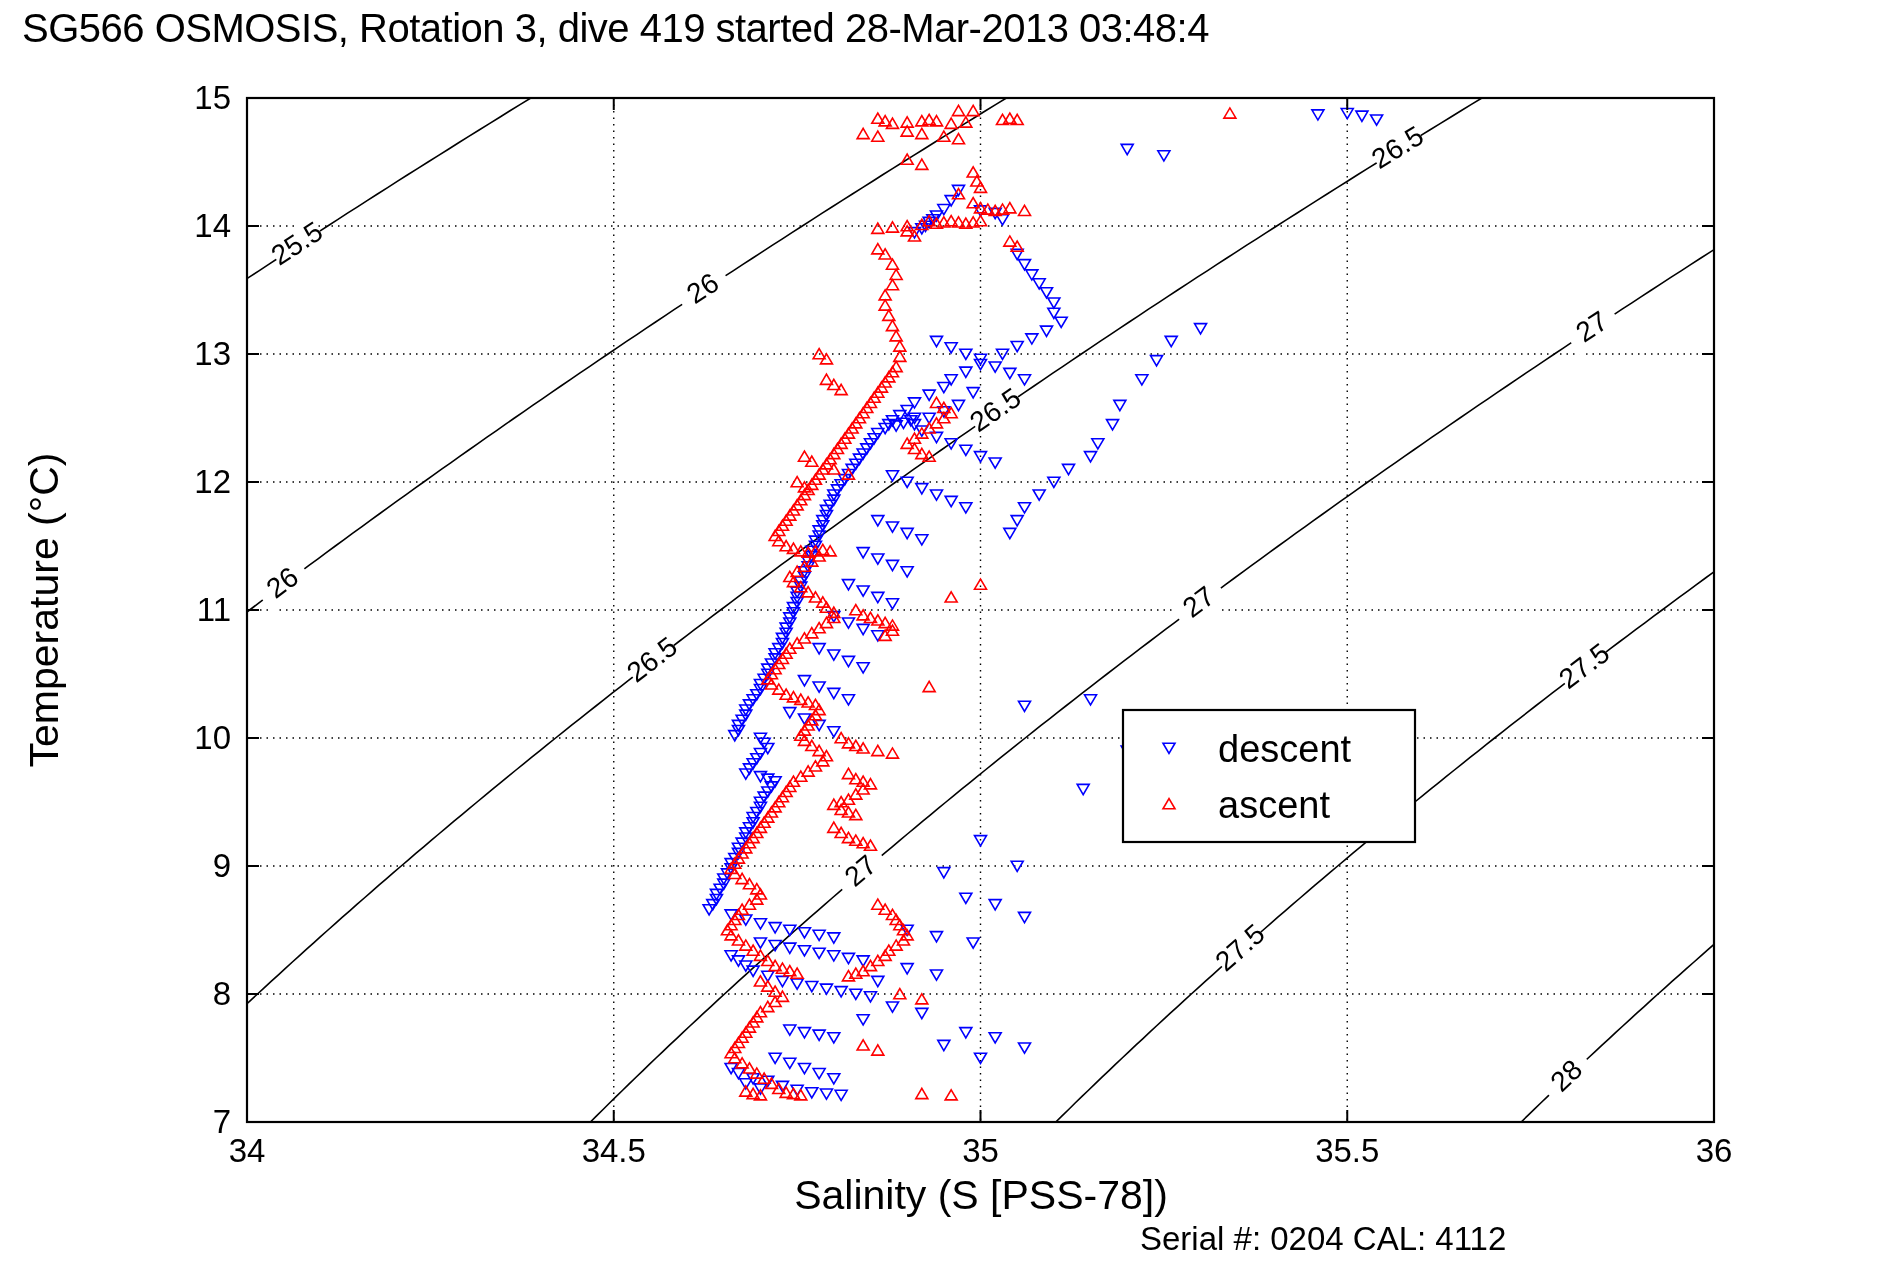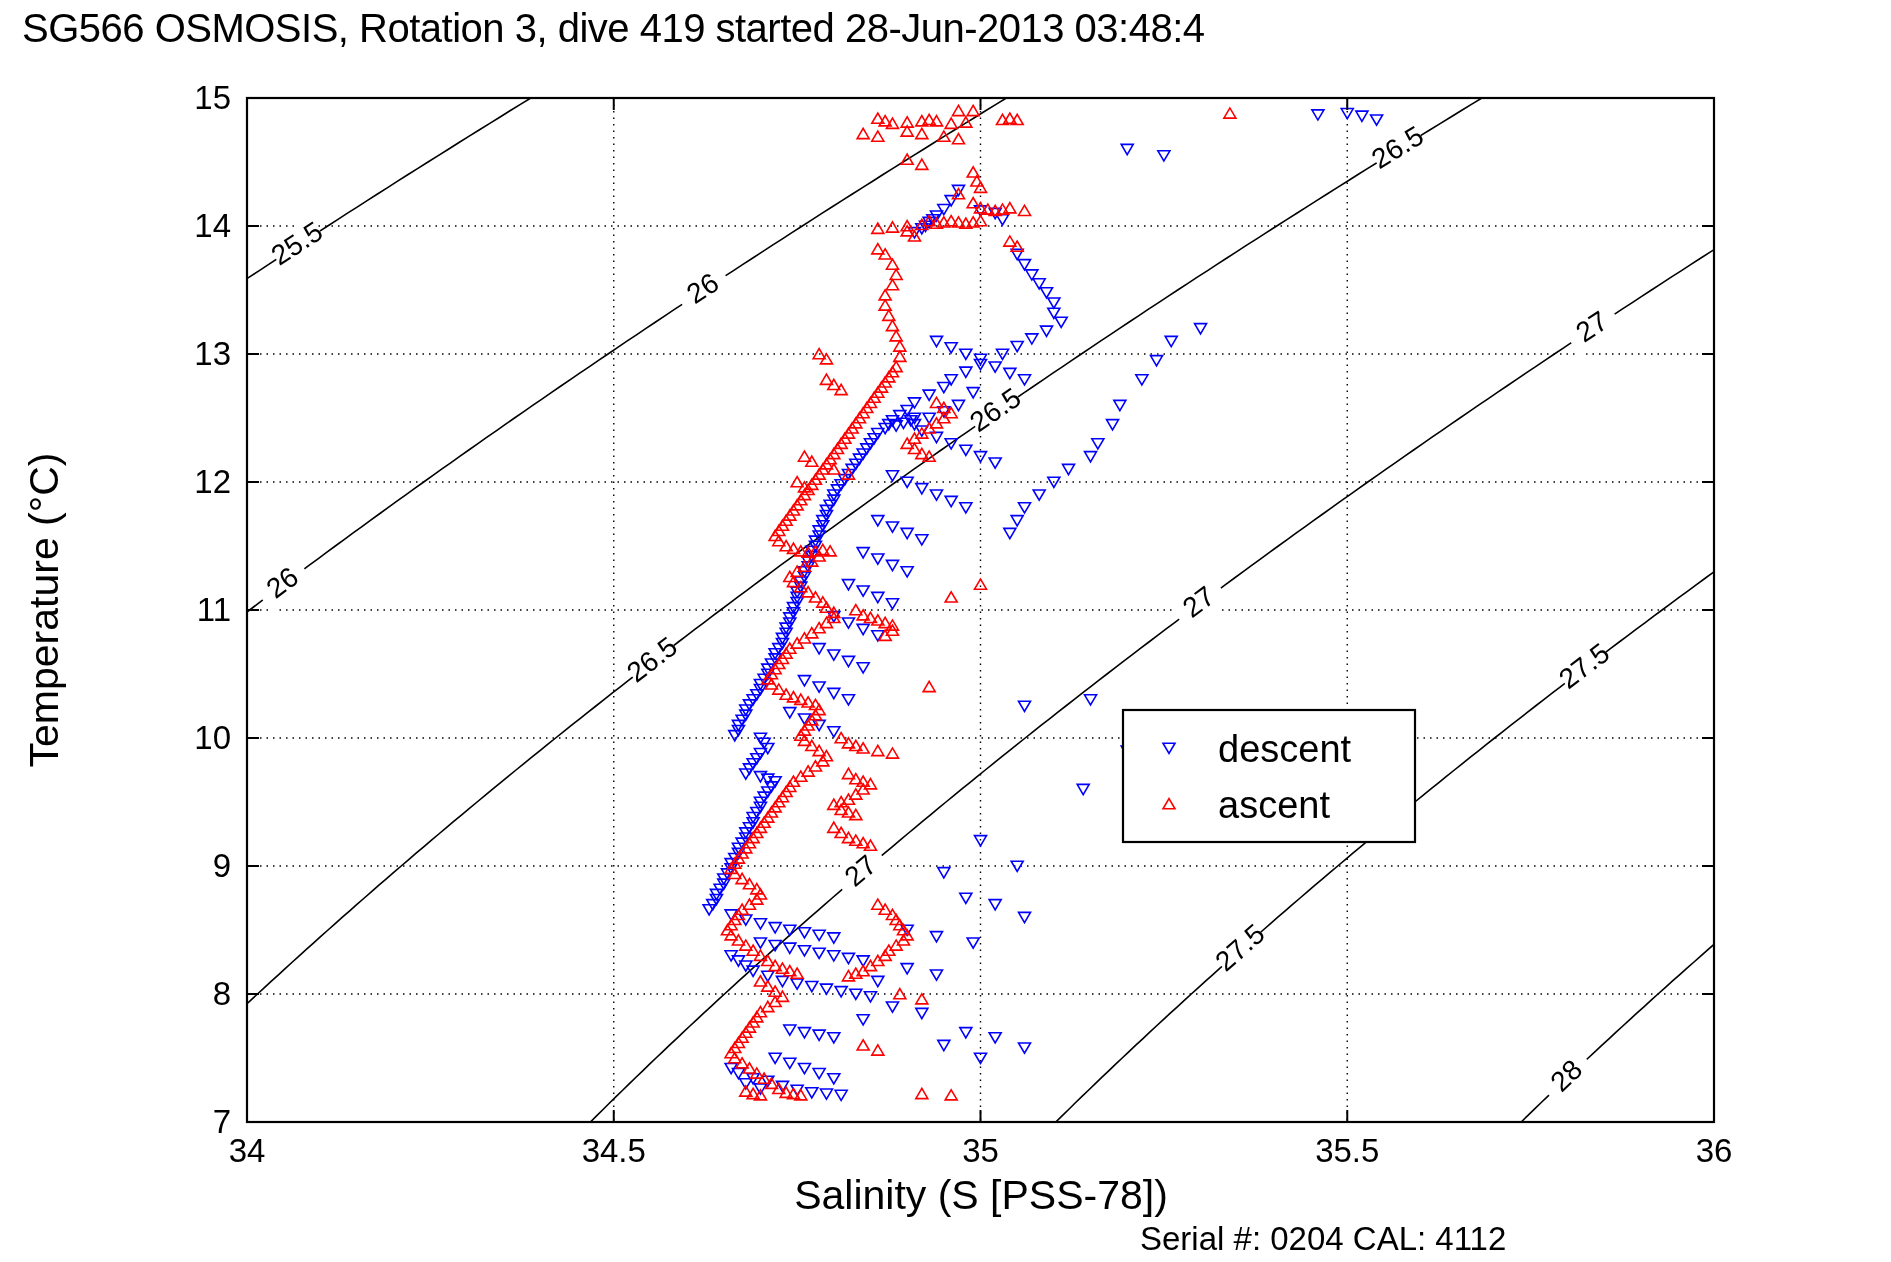--- a/index.html
+++ b/index.html
@@ -18,21 +18,21 @@
   svg { display:block; }
   .axlabel { font-size:41px; }
   .ticklabel { font-size:33px; }
   .contourlabel { font-size:28px; }
   .legendtext { font-size:38px; }
   .footnote { font-size:33px; }
 </style>
 </head>
 <body>
 
-<div id="title">SG566 OSMOSIS, Rotation 3, dive 419 started 28-Jun-2013 03:48:4</div>
+<div id="title">SG566 OSMOSIS, Rotation 3, dive 419 started 28-Mar-2013 03:48:4</div>
 
 <div id="plotwrap">
 <svg width="1891" height="1262" viewBox="0 0 1891 1262">
 
   <g id="g-grid">
         <line x1="613.75" y1="98" x2="613.75" y2="1122" stroke="#000" stroke-width="1.4" stroke-dasharray="1.5,5"></line>
         <line x1="980.5" y1="98" x2="980.5" y2="1122" stroke="#000" stroke-width="1.4" stroke-dasharray="1.5,5"></line>
         <line x1="1347.25" y1="98" x2="1347.25" y2="1122" stroke="#000" stroke-width="1.4" stroke-dasharray="1.5,5"></line>
         <line x1="247" y1="994" x2="1714" y2="994" stroke="#000" stroke-width="1.4" stroke-dasharray="1.5,5"></line>
         <line x1="247" y1="866" x2="1714" y2="866" stroke="#000" stroke-width="1.4" stroke-dasharray="1.5,5"></line>

